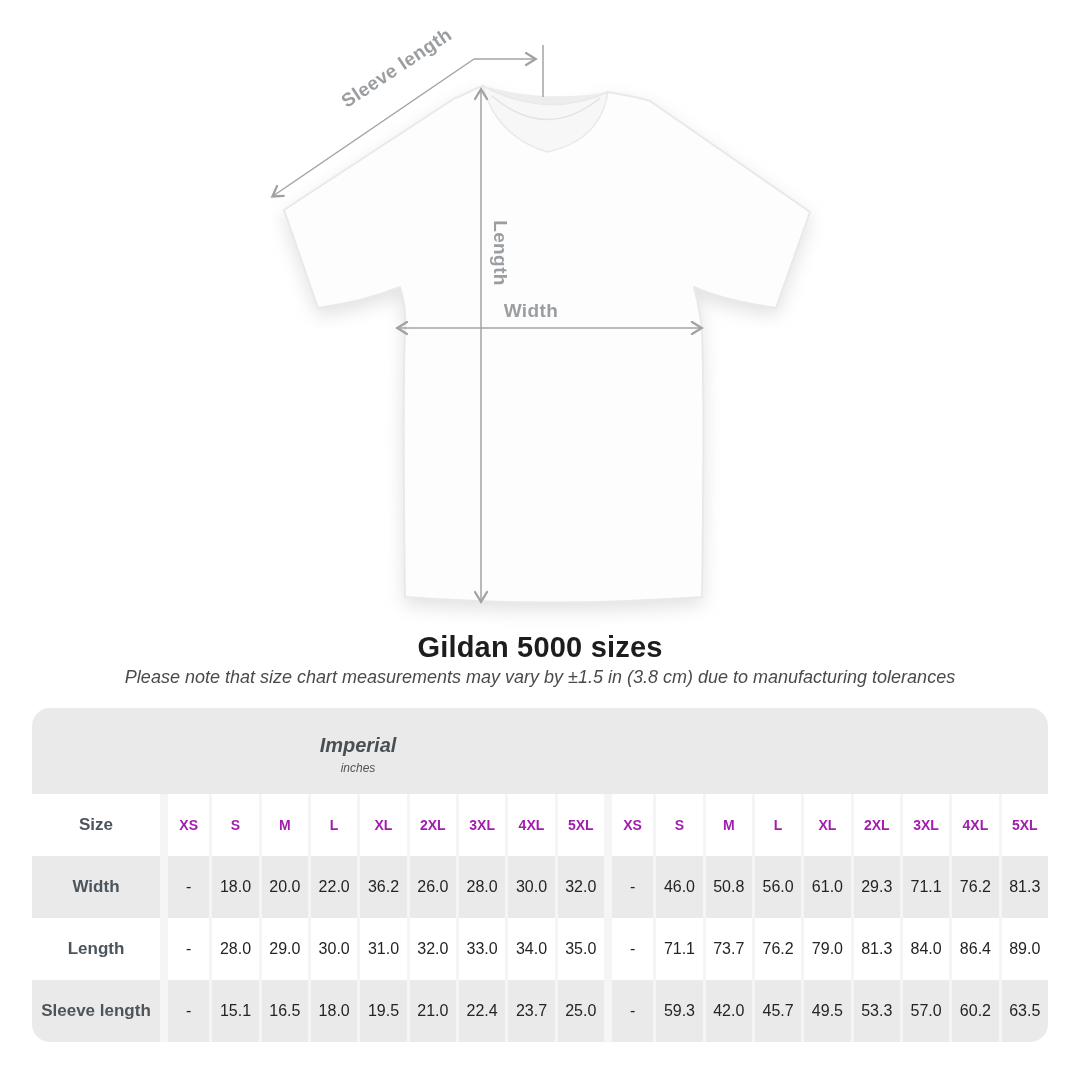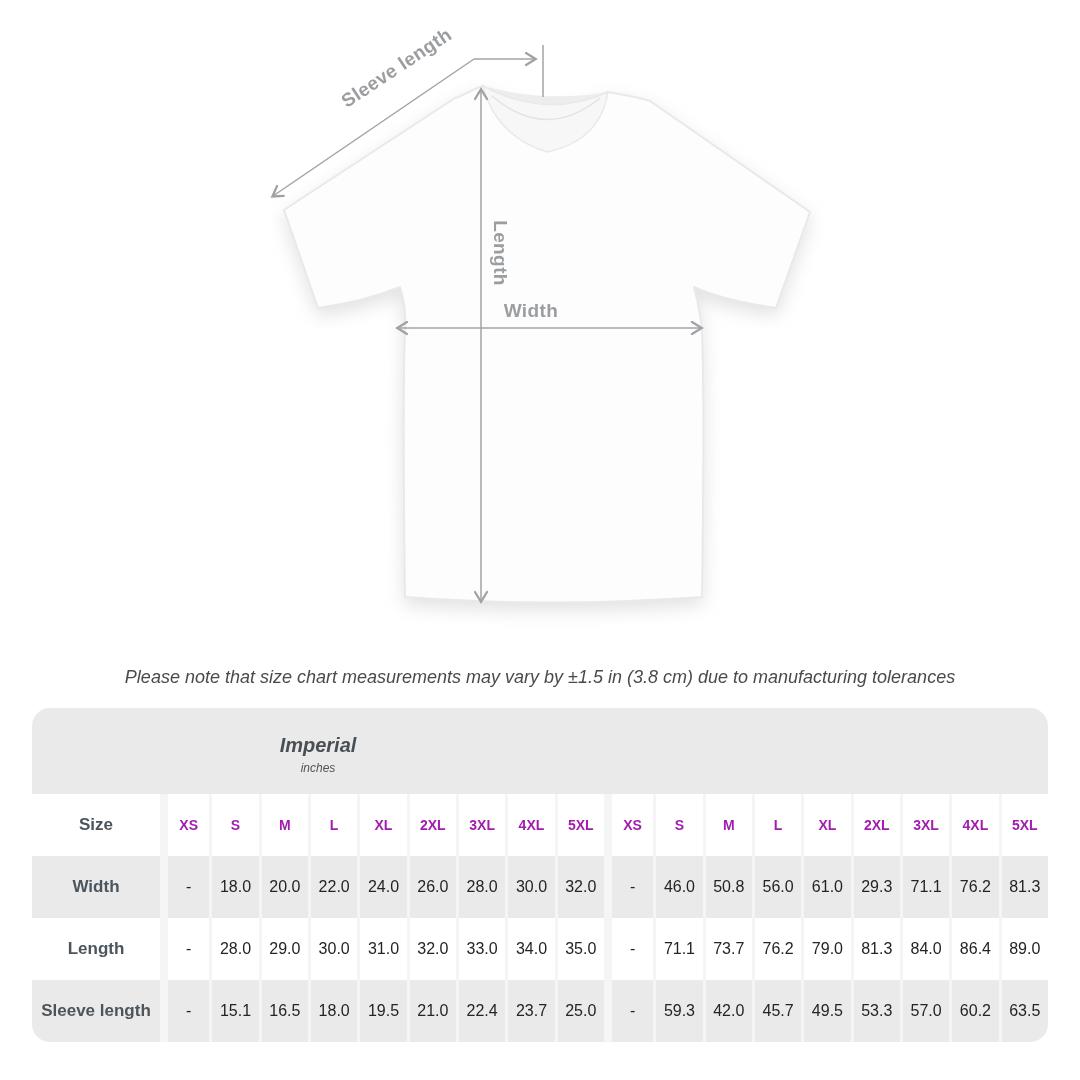--- a/index.html
+++ b/index.html
@@ -21,21 +21,21 @@
   .title{position:absolute;top:631px;left:0;width:100%;text-align:center;margin:0;
          font-size:29px;line-height:32px;font-weight:700;color:#1d1d1f;letter-spacing:.2px;}
   .subtitle{position:absolute;top:667px;left:0;width:100%;text-align:center;margin:0;
             font-style:italic;font-size:18px;line-height:21px;color:#4a4a4a;}
 
   
   .table-card{position:absolute;top:708px;left:32px;width:1016px;border-radius:18px;
               overflow:hidden;}
   .band{height:86px;background:#eaeaea;display:flex;}
   .bgroup{display:flex;flex-direction:column;align-items:center;justify-content:center;
-          row-gap:4px;padding-top:7px;}
+          row-gap:4px;padding-top:7px;margin-left:40px;}
   .bgroup.imperial{width:572px;}
   .bgroup.metric{flex:1;}
   .gname{font-style:italic;font-weight:700;font-size:20px;color:#484f55;}
   .gunit{font-style:italic;font-weight:400;font-size:12px;color:#4e555b;}
 
   table.sizes{width:100%;border-collapse:separate;border-spacing:0;table-layout:fixed;}
   table.sizes td{height:62px;text-align:center;vertical-align:middle;padding:0;
                  box-sizing:border-box;}
   col.c-label{width:128px;}
   tr.rw td{background:#ffffff;}
@@ -87,20 +87,21 @@
       <text class="ann-label" x="400" y="73" text-anchor="middle" transform="rotate(-33.5 400 73)">Sleeve length</text>
 
       <line class="aline" x1="481" y1="90" x2="481" y2="601" marker-start="url(#arr)" marker-end="url(#arr)"></line>
       <text class="ann-label" x="494" y="253" text-anchor="middle" transform="rotate(90 494 253)">Length</text>
 
       <line class="aline" x1="398" y1="328" x2="701" y2="328" marker-start="url(#arr)" marker-end="url(#arr)"></line>
       <text class="ann-label" x="531" y="317" text-anchor="middle">Width</text>
     </g>
   </svg>
 
+  <h1 class="title">Gildan 5000 sizes</h1>
   <p class="subtitle">Please note that size chart measurements may vary by ±1.5 in (3.8 cm) due to manufacturing tolerances</p>
 
   <div class="table-card">
 
     <div class="band">
       <div class="bgroup imperial">
         <div class="gname">Imperial</div>
         <div class="gunit">inches</div>
       </div>
     </div>
@@ -150,21 +151,21 @@
         <td class="sz">4XL</td>
         <td class="sz">5XL</td>
       </tr>
 
       <tr class="rg">
         <td class="lbl">Width</td>
         <td class="val gs">-</td>
         <td class="val">18.0</td>
         <td class="val">20.0</td>
         <td class="val">22.0</td>
-        <td class="val">24.0</td>
+        <td class="val">36.2</td>
         <td class="val">26.0</td>
         <td class="val">28.0</td>
         <td class="val">30.0</td>
         <td class="val">32.0</td>
         <td class="val gs">-</td>
         <td class="val">46.0</td>
         <td class="val">50.8</td>
         <td class="val">56.0</td>
         <td class="val">61.0</td>
         <td class="val">29.3</td>

